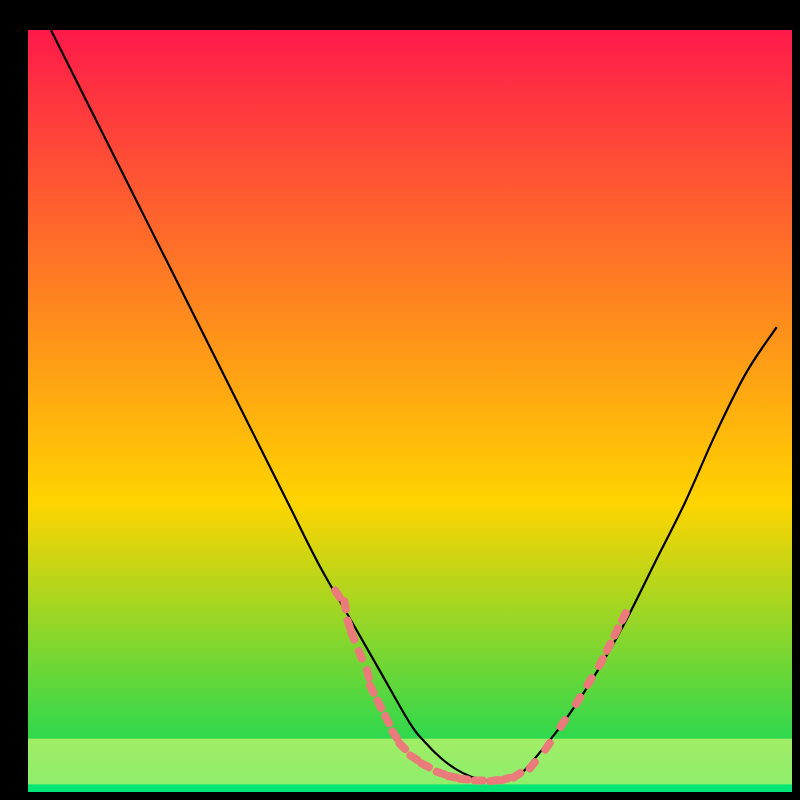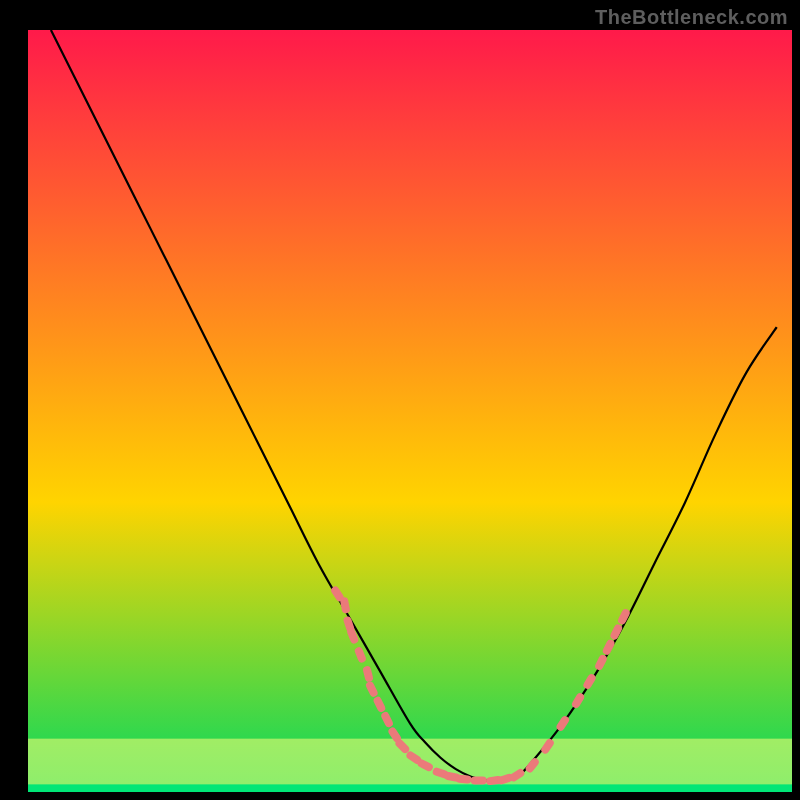--- a/index.html
+++ b/index.html
@@ -21,21 +21,20 @@
     font-weight: 600;
     color: #5e5e5e;
     letter-spacing: 0.5px;
   }
   svg { display: block; }
 </style>
 </head>
 <body>
 
 <div class="chart-wrap">
-  <div class="attribution">TheBottleneck.com</div>
 
   <svg id="chart-svg" width="800" height="800" viewBox="0 0 800 800">
     <defs>
       <linearGradient id="bg-grad" x1="0" y1="0" x2="0" y2="1">
         <stop id="g-stop-top" offset="0%" stop-color="#ff1a4a"></stop>
         <stop id="g-stop-mid" offset="62%" stop-color="#ffd400"></stop>
         <stop id="g-stop-bot" offset="100%" stop-color="#00d95f"></stop>
       </linearGradient>
       <clipPath id="plot-clip">
         <rect x="0" y="0" width="800" height="800"></rect>

